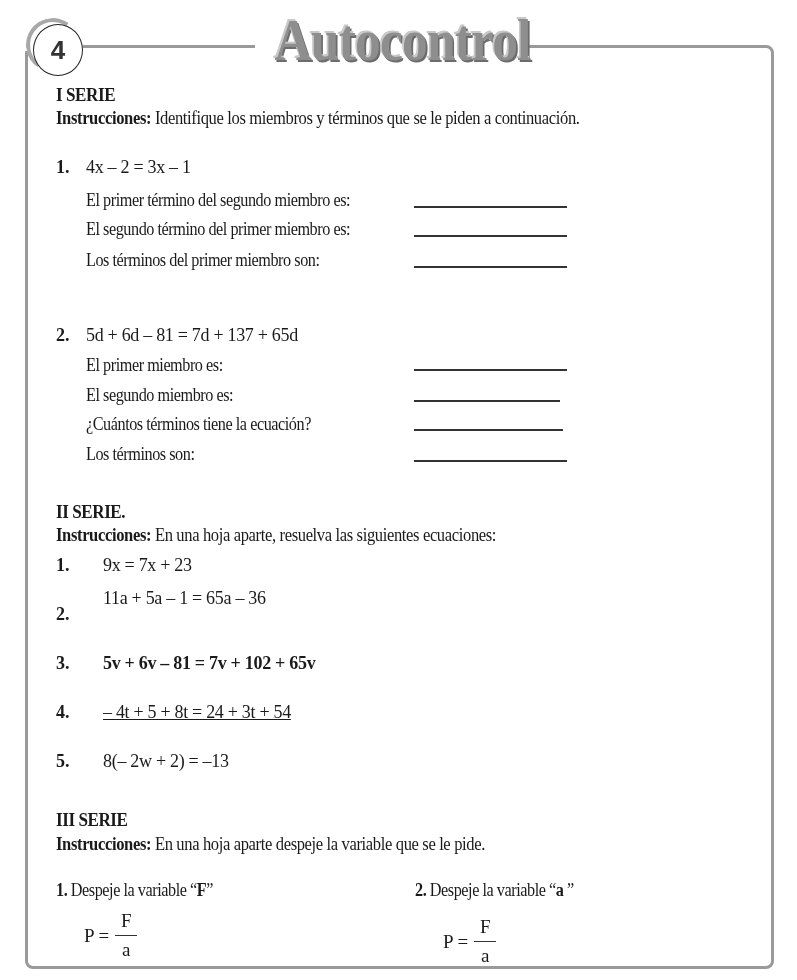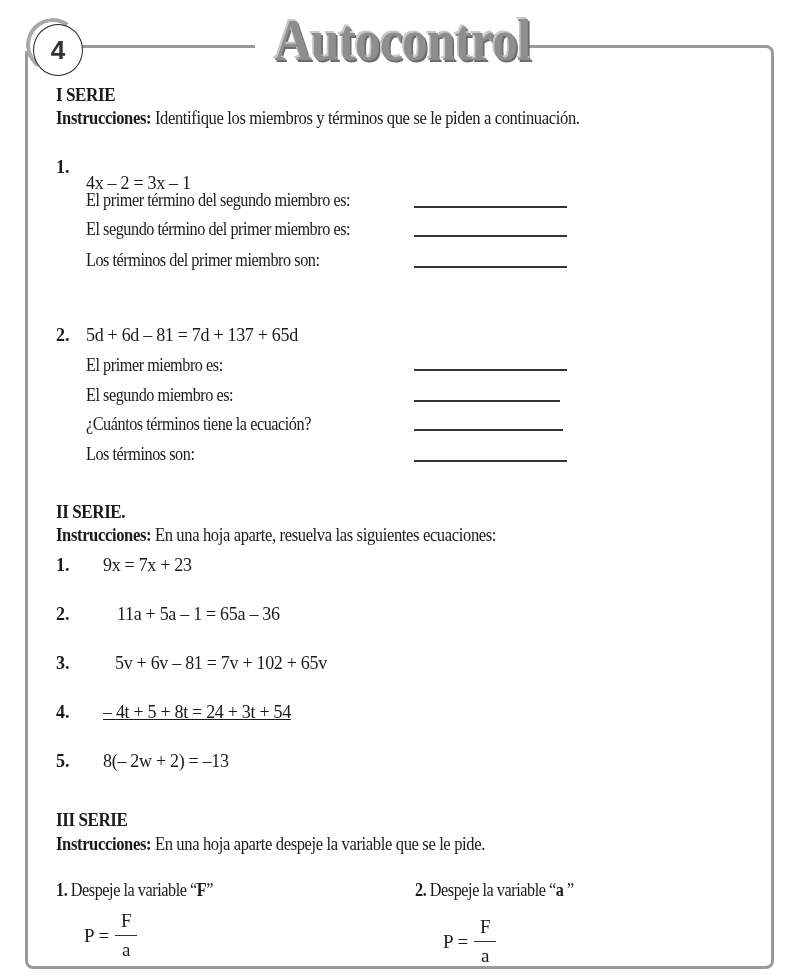--- a/index.html
+++ b/index.html
@@ -46,21 +46,21 @@
   <span>4</span>
 </div>
 <div class="title">Autocontrol</div>
 
 <div class="abs serie" style="left:56px; top:84px;">I SERIE</div>
 <div class="abs instr" style="left:56px; top:108px;">
   <b>Instrucciones:</b><span> Identifique los miembros y términos que se le piden a continuación.</span>
 </div>
 
 <div class="abs num" style="left:56px; top:157px;">1.</div>
-<div class="abs eq" style="left:86px; top:157px;margin-top:16px;">4x – 2 = 3x – 1</div>
+<div class="abs eq" style="left:86px; top:157px;">4x – 2 = 3x – 1</div>
 <div class="abs q" style="left:86px; top:190px;">El primer término del segundo miembro es:</div>
 <div class="blank" style="left:414px; top:206px; width:153px;"></div>
 <div class="abs q" style="left:86px; top:219px;">El segundo término del primer miembro es:</div>
 <div class="blank" style="left:414px; top:235px; width:153px;"></div>
 <div class="abs q" style="left:86px; top:250px;">Los términos del primer miembro son:</div>
 <div class="blank" style="left:414px; top:266px; width:153px;"></div>
 
 <div class="abs num" style="left:56px; top:325px;">2.</div>
 <div class="abs eq" style="left:86px; top:325px;">5d + 6d – 81 = 7d + 137 + 65d</div>
 <div class="abs q" style="left:86px; top:355px;">El primer miembro es:</div>
@@ -73,23 +73,23 @@
 <div class="blank" style="left:414px; top:460px; width:153px;"></div>
 
 <div class="abs serie" style="left:56px; top:501px;">II SERIE.</div>
 <div class="abs instr" style="left:56px; top:525px;">
   <b>Instrucciones:</b><span> En una hoja aparte, resuelva las siguientes ecuaciones:</span>
 </div>
 
 <div class="abs num" style="left:56px; top:555px;">1.</div>
 <div class="abs eq" style="left:103px; top:555px;">9x  =  7x + 23</div>
 <div class="abs num" style="left:56px; top:604px;">2.</div>
-<div class="abs eq" style="left:103px; top:604px;margin-left:14px;">11a + 5a – 1 =  65a – 36</div>
+<div class="abs eq" style="left:103px; top:588px;">11a + 5a – 1 =  65a – 36</div>
 <div class="abs num" style="left:56px; top:653px;">3.</div>
-<div class="abs eq" style="left:115px; top:653px;">5v + 6v – 81 = 7v + 102 + 65v</div>
+<div class="abs eq" style="left:103px; top:653px;font-weight:bold;">5v + 6v – 81 = 7v + 102 + 65v</div>
 <div class="abs num" style="left:56px; top:702px;">4.</div>
 <div class="abs eq" style="left:103px; top:702px;text-decoration:underline;">– 4t + 5 + 8t = 24 + 3t + 54</div>
 <div class="abs num" style="left:56px; top:751px;">5.</div>
 <div class="abs eq" style="left:103px; top:751px;">8(– 2w + 2)  =  –13</div>
 
 <div class="abs serie" style="left:56px; top:809px;">III SERIE</div>
 <div class="abs instr" style="left:56px; top:834px;">
   <b>Instrucciones:</b><span>  En una hoja aparte despeje la variable que se le pide.</span>
 </div>
 

